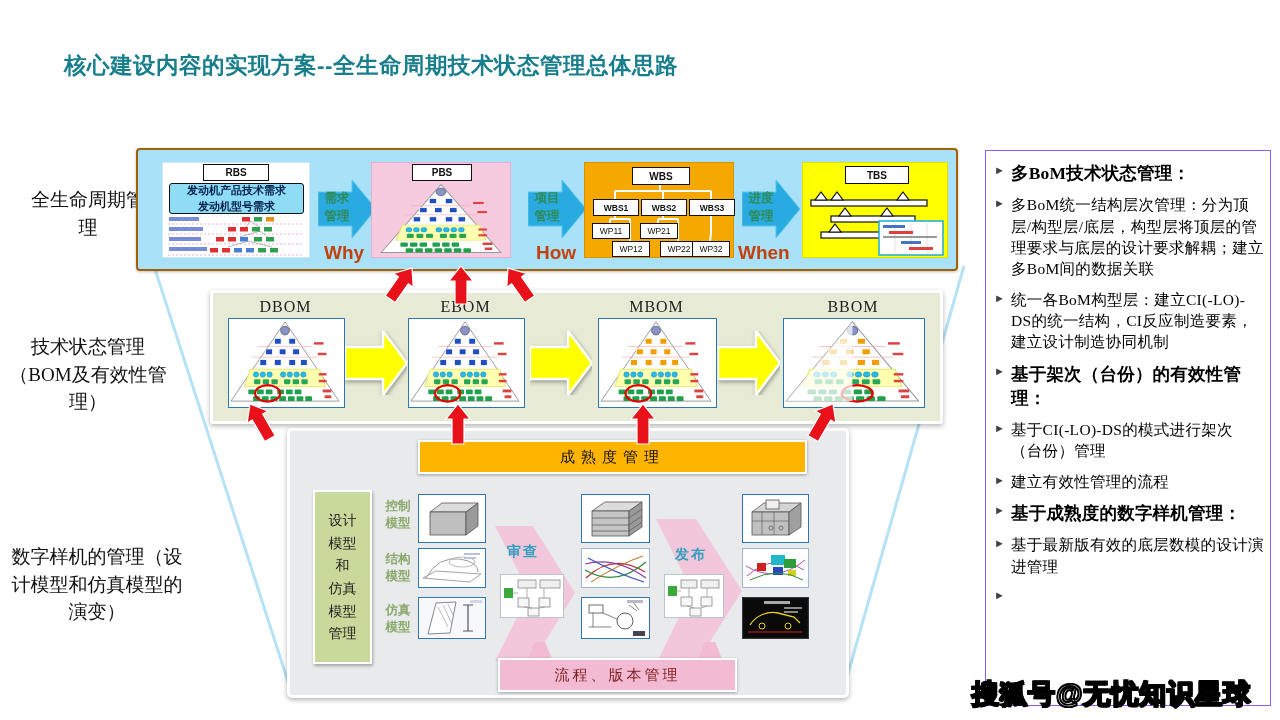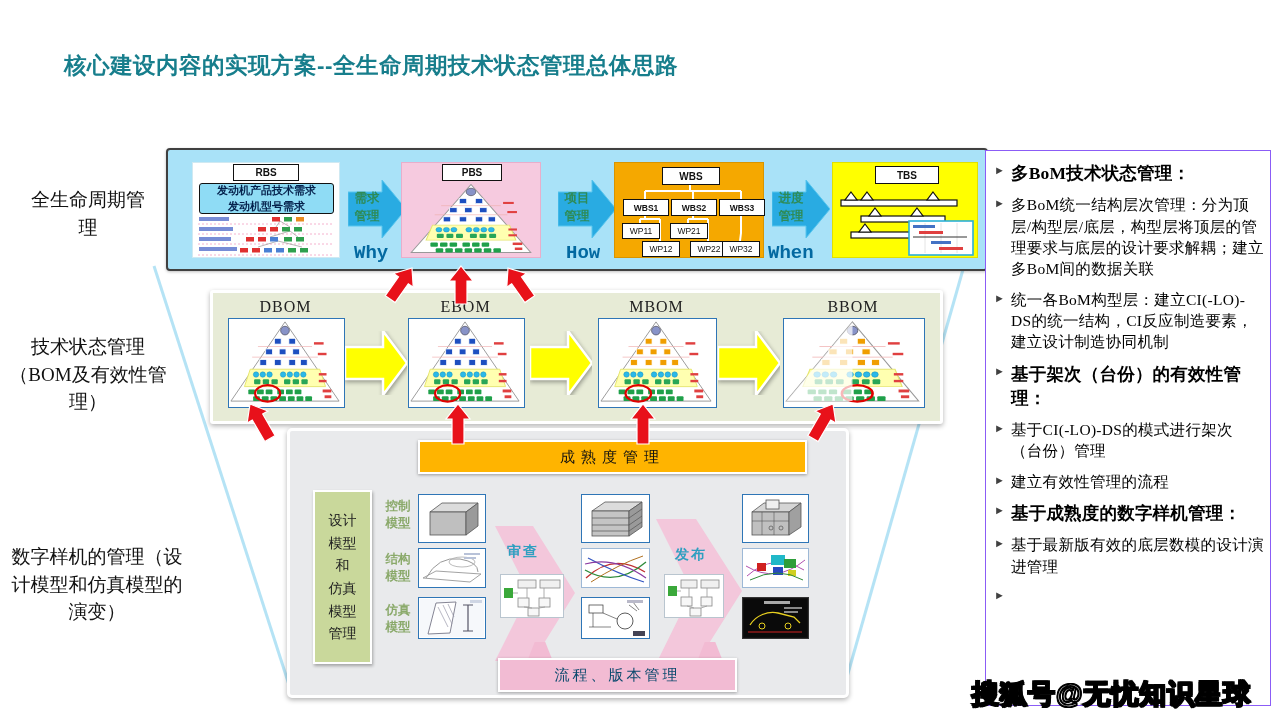--- a/index.html
+++ b/index.html
@@ -19,39 +19,39 @@
   #rowlab3{left:8px;top:543px;width:178px;}
 
   
   #funnel,#overlay{left:0;top:0;pointer-events:none;}
   #funnel{z-index:0;}
   .band{z-index:1;}
   #overlay{z-index:4;}
   #watermark{z-index:6;}
 
   
-  #topband{left:166px;top:148px;width:818px;height:119px;background:#A9E2F8;
-           border:2px solid #404040;border-radius:4px;box-shadow:0 1px 3px rgba(0,0,0,.25);}
+  #topband{left:136px;top:148px;width:818px;height:119px;background:#A9E2F8;
+           border:2px solid #a16207;border-radius:4px;box-shadow:0 1px 3px rgba(0,0,0,.25);}
   .panel{position:absolute;box-sizing:border-box;}
   .tbox{position:absolute;background:#fff;border:1.6px solid #111;font-weight:bold;
         display:flex;align-items:center;justify-content:center;color:#111;}
   #rbs{left:24px;top:12px;width:148px;height:96px;background:#fff;border:1px solid #cfe9f2;}
   #rbs-banner{left:6px;top:20px;width:133px;height:29px;background:#8FDCF5;border:1.6px solid #111;
               border-radius:3px;font-size:11px;font-weight:bold;text-align:center;line-height:1.45;
               color:#05224d;display:flex;align-items:center;justify-content:center;}
   #pbs{left:233px;top:12px;width:140px;height:96px;background:#F6CADF;border:1px solid #e8aecb;}
   #wbsp{left:446px;top:12px;width:150px;height:96px;background:#F5A800;border:1px solid #d89400;}
   #tbsp{left:664px;top:12px;width:146px;height:96px;background:#FFFF00;border:1px solid #e0e000;}
   .wbsbox{position:absolute;background:#fff;border:1.4px solid #111;font-size:8.5px;font-weight:bold;
           display:flex;align-items:center;justify-content:center;color:#111;z-index:2;}
   .flowarrow{position:absolute;}
   .flowarrow .lbl{position:absolute;left:0;top:9px;width:38px;text-align:center;font-size:12.5px;
                   font-weight:bold;color:#2e8b57;line-height:1.45;}
-  .tag{position:absolute;font-family:Liberation Mono, monospace;font-weight:600;
-       color:#0369a1;font-size:19px;}
+  .tag{position:absolute;font-family:Liberation Sans, sans-serif;font-weight:600;
+       color:#c2410c;font-size:19px;}
 
   
   #bomband{left:210px;top:290px;width:727px;height:128px;background:#E7EBD6;
            border:3px solid #fff;border-radius:3px;box-shadow:0 2px 5px rgba(0,0,0,.3);}
   .bomlab{position:absolute;top:5px;text-align:center;font-family:"Liberation Serif","DejaVu Serif",serif;
           font-size:16px;color:#222;letter-spacing:1px;}
   .pyrpanel{position:absolute;top:25px;height:88px;background:#fff;border:1.6px solid #2E75B6;}
 
   
   #graysec{left:287px;top:428px;width:556px;height:264px;background:#E9EAEC;border:3px solid #fff;
@@ -65,21 +65,21 @@
   .mlabel{position:absolute;left:90px;width:36px;font-size:12.5px;color:#8aa96a;text-align:center;
           line-height:1.35;font-weight:bold;}
   .imgbox{position:absolute;background:#fff;border:1.6px solid #2E75B6;box-sizing:border-box;
           display:flex;align-items:center;justify-content:center;overflow:hidden;}
   .imgbox.noborder{border:1px solid #9db8d6;}
   .chev{position:absolute;}
   .chevlbl{position:absolute;font-size:14px;font-weight:bold;color:#2f9fc0;letter-spacing:2px;}
   .miniflow{position:absolute;background:#fff;border:1px solid #b9c5cf;}
   #procbar{left:208px;top:227px;width:235px;height:30px;background:#F2BBD3;border:2px solid #fff;
            box-shadow:0 1px 3px rgba(0,0,0,.3);display:flex;align-items:center;justify-content:center;
-           font-size:15px;color:#0c4a6e;letter-spacing:3px;}
+           font-size:15px;color:#7f1d1d;letter-spacing:3px;}
   .pconn{position:absolute;top:211px;width:24px;height:17px;background:#F2BBD3;
          clip-path:polygon(28% 0,72% 0,100% 100%,0 100%);}
 
   
   #rightpanel{left:985px;top:150px;width:286px;height:556px;background:#fff;border:1px solid #8b5cf6;
               box-sizing:border-box;padding:10px 6px 6px 8px;overflow:hidden;z-index:2;}
   #rightpanel ul{list-style:none;margin:0;padding:0;}
   #rightpanel li{position:relative;padding-left:17px;margin-bottom:9px;
                  font-family:"Liberation Serif","DejaVu Serif",serif;font-size:15.5px;line-height:1.38;
                  color:#000;letter-spacing:.3px;}

